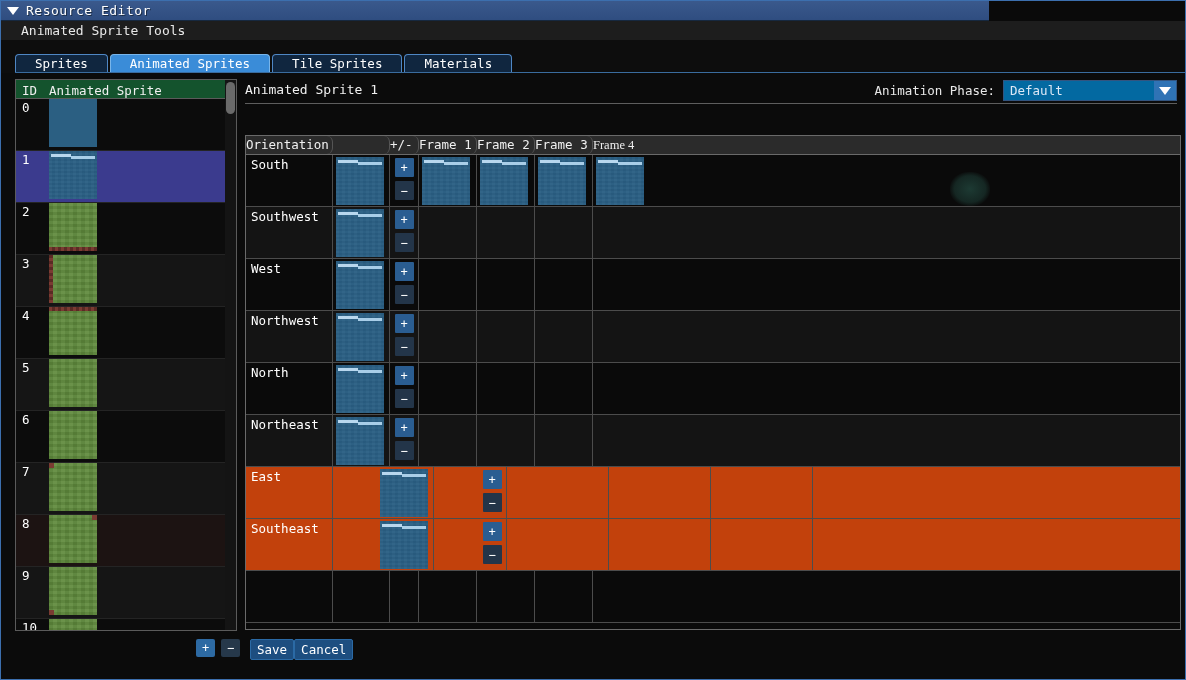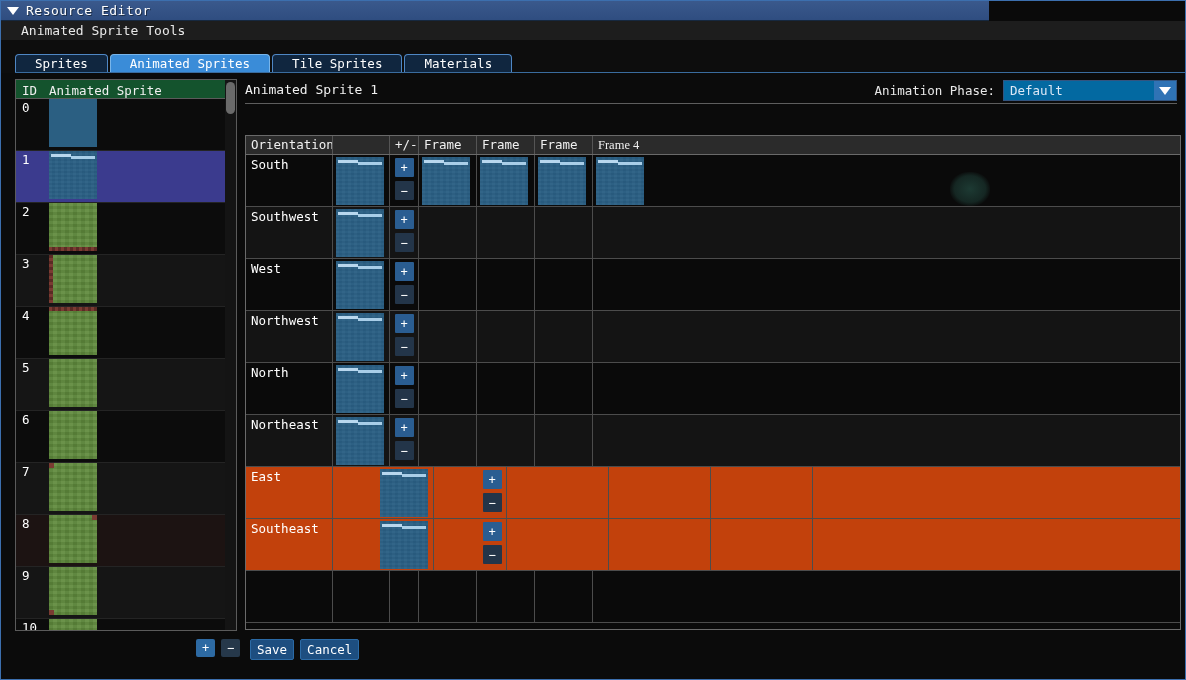--- a/index.html
+++ b/index.html
@@ -193,21 +193,21 @@
     width: 19px; height: 18px;
     display: flex; align-items: center; justify-content: center;
     font-size: 12px; color: #ffffff;
     border-radius: 2px; cursor: pointer;
   }
   .minibtn.plus { background: #2d6aa3; }
   .minibtn.minus { background: #26384a; }
 
   .bottombtns {
     position: absolute; left: 242px; top: 566px;
-    display: flex; gap: 6px; align-items: flex-end; padding-left: 7px;
+    display: flex; gap: 0; align-items: flex-end; padding-left: 7px;
   }
   .btn {
     height: 19px; padding: 0 6px; line-height: 19px;
     background: #1d4e80; color: #ffffff; font-size: 12.5px;
     border: 1px solid #2b6aa5; border-radius: 2px;
     cursor: pointer;
   }
 
   
   .rightpane {
@@ -272,21 +272,21 @@
     background: #0a0a0a;
     overflow: hidden;
   }
   .ghead {
     display: flex; height: 18px; background: #2b2b2b;
     border-bottom: 1px solid #6a6a6a;
     color: #f0f0f0; font-size: 12.5px;
   }
   .ghead > div {
     border-right: 1px solid #555; box-sizing: border-box;
-    padding-left: 5px; line-height: 18px; overflow: hidden;
+    line-height: 18px; overflow: hidden; border-radius: 6px;
   }
   .ghead > div:last-child { border-right: none; font-family: Liberation Serif, serif; }
   .c-or   { width: 87px; }
   .c-prev { width: 57px; }
   .c-pm   { width: 29px; }
   .c-fr   { width: 58px; }
   .c-last { flex: 1; }
 
   .grow {
     display: flex; height: 52px;

